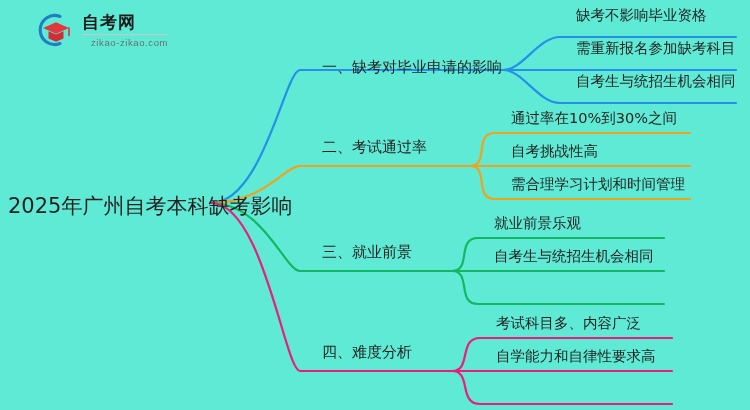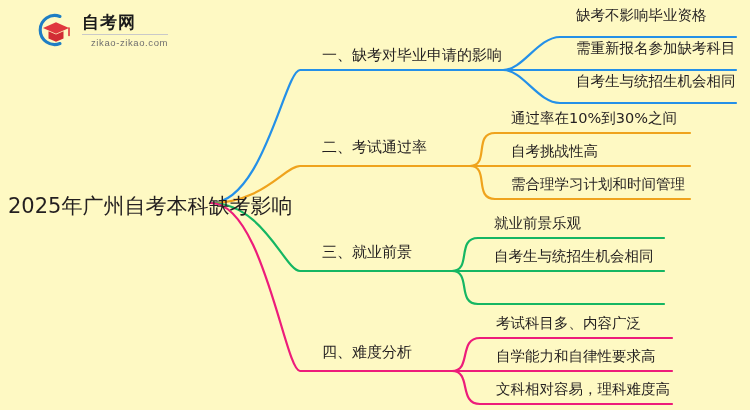--- a/index.html
+++ b/index.html
@@ -4,21 +4,21 @@
 <title>mindmap</title>
 <style>
   html,body{margin:0;padding:0;}
   body{
     width:750px;height:410px;
     background:#ffffff;
     font-family:"Liberation Sans","DejaVu Sans",sans-serif;
     overflow:hidden;
     position:relative;
   }
-  #stage{position:relative;width:750px;height:410px;background:#fef9c3;}
+  #stage{position:relative;width:750px;height:410px;background:#5eead4;}
 
   
   .logo-wrap{
     position:absolute;left:30px;top:10px;
     display:flex;align-items:center;gap:6px;
   }
   .logo-mark{position:relative;width:46px;height:40px;flex:none;}
   .logo-text-block{display:flex;flex-direction:column;line-height:1;padding-top:2px;}
   .logo-title{
     font-size:17px;font-weight:bold;color:#1b1b1b;
@@ -84,32 +84,31 @@
         <path d="M452,271 C472,271 456,304 478,304 L664,304" stroke="#15b663"></path>
         <path d="M211,203 C263,203 285,371 300,371 L480,371" stroke="#ed1c7a"></path>
         <path d="M452,371 C472,371 458,338 480,338 L672,338" stroke="#ed1c7a"></path>
         <path d="M480,371 L672,371" stroke="#ed1c7a"></path>
         <path d="M452,371 C472,371 458,404 480,404 L672,404" stroke="#ed1c7a"></path>
       </g>
   </svg>
 
   <div class="node root" style="left:8px;top:196px;">2025年广州自考本科缺考影响</div>
 
-  <div class="node lvl1" style="left:322px;top:48px;">一、缺考对毕业申请的影响</div>
+  <div class="node lvl1" style="left:322px;top:60px;">一、缺考对毕业申请的影响</div>
   <div class="node leaf" style="left:576px;top:8px;">缺考不影响毕业资格</div>
   <div class="node leaf" style="left:576px;top:41px;">需重新报名参加缺考科目</div>
   <div class="node leaf" style="left:576px;top:74px;">自考生与统招生机会相同</div>
 
   <div class="node lvl1" style="left:322px;top:140px;">二、考试通过率</div>
   <div class="node leaf" style="left:511px;top:111px;">通过率在10%到30%之间</div>
   <div class="node leaf" style="left:511px;top:144px;">自考挑战性高</div>
   <div class="node leaf" style="left:511px;top:177px;">需合理学习计划和时间管理</div>
 
   <div class="node lvl1" style="left:322px;top:245px;">三、就业前景</div>
   <div class="node leaf" style="left:494px;top:216px;text-align:center;">就业前景乐观</div>
   <div class="node leaf" style="left:494px;top:249px;">自考生与统招生机会相同</div>
 
   <div class="node lvl1" style="left:322px;top:345px;">四、难度分析</div>
   <div class="node leaf" style="left:496px;top:316px;">考试科目多、内容广泛</div>
   <div class="node leaf" style="left:496px;top:349px;">自学能力和自律性要求高</div>
-  <div class="node leaf" style="left:496px;top:382px;">文科相对容易，理科难度高</div>
 
 </div>
 
 </body></html>

